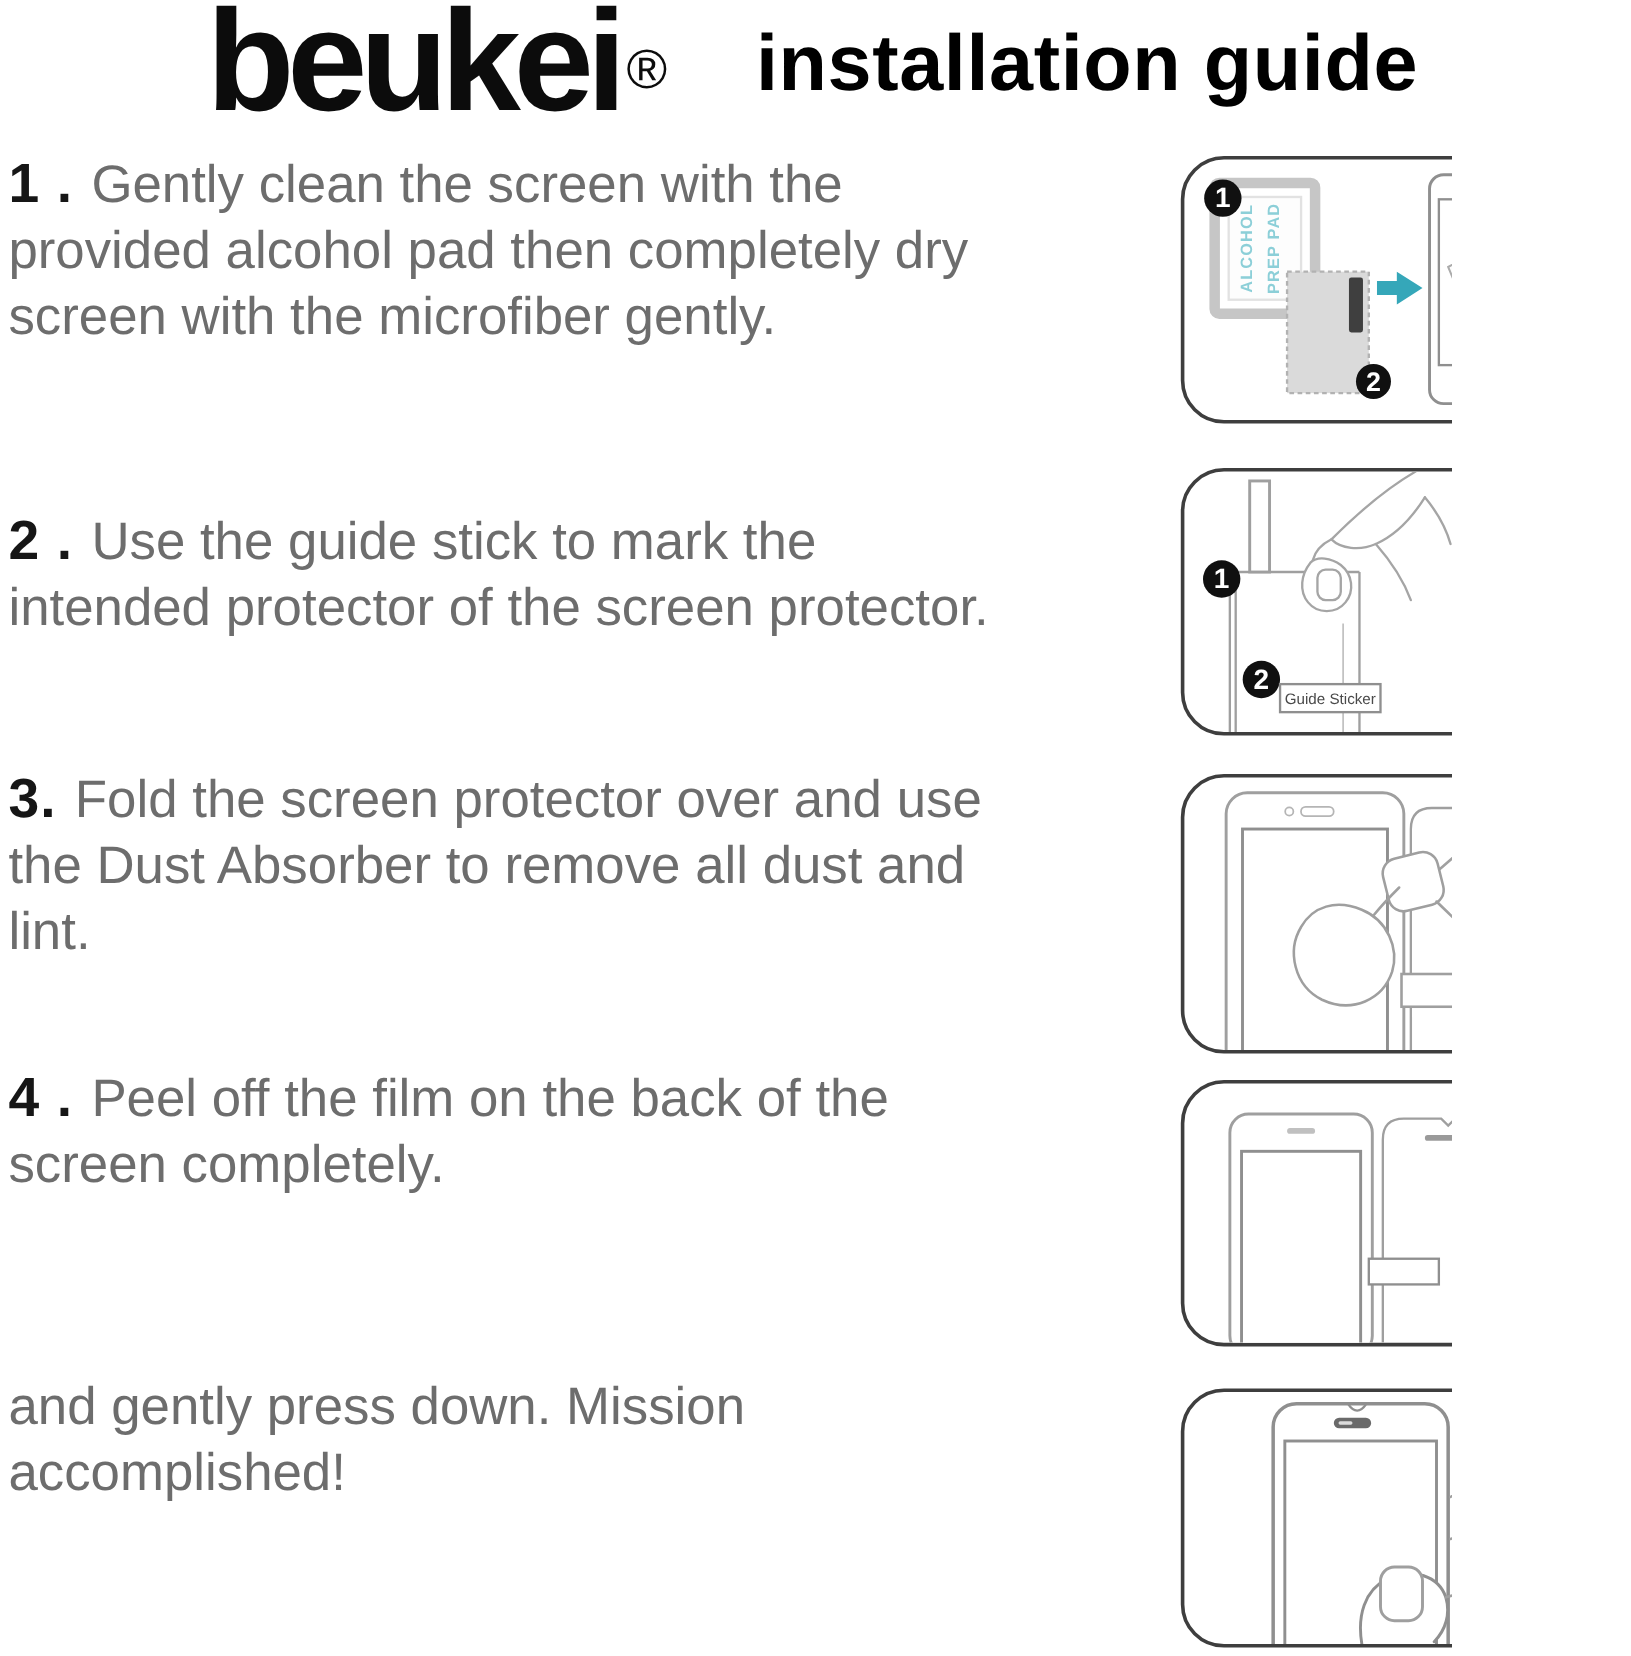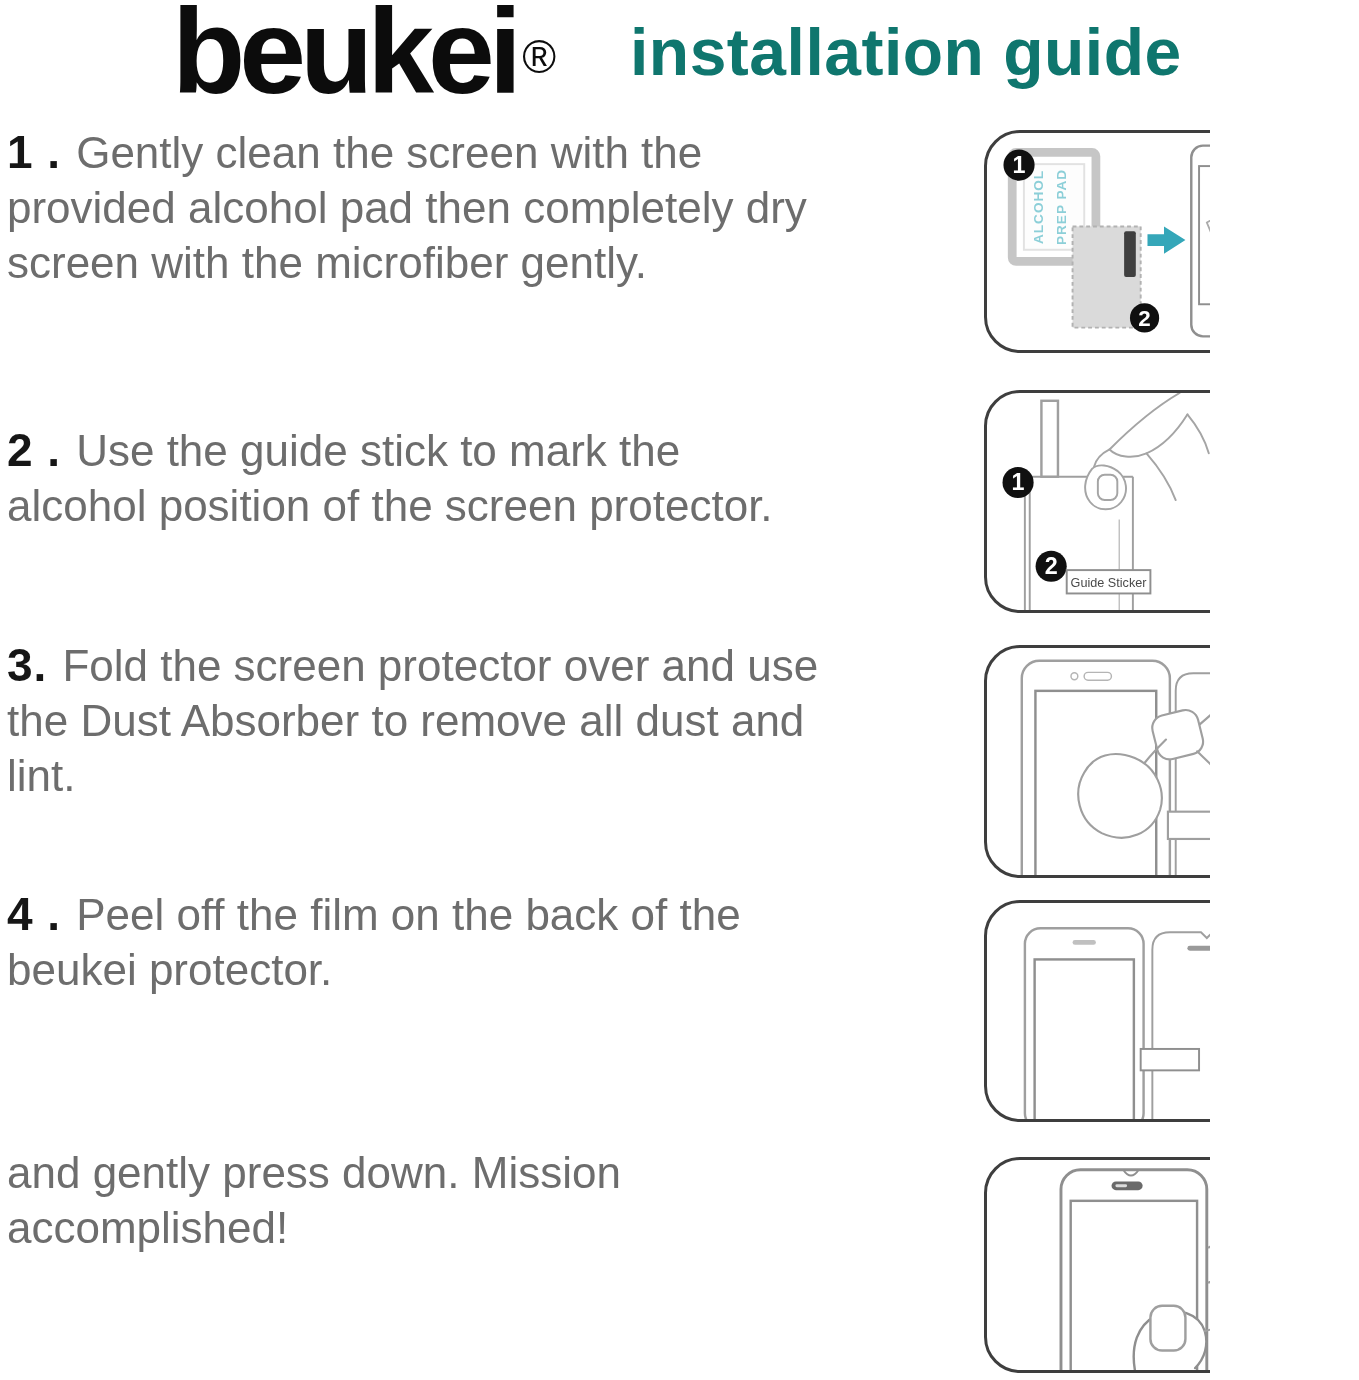--- a/index.html
+++ b/index.html
@@ -13,21 +13,21 @@
     position:absolute; left:172px; top:-14px;
     font-size:120px; font-weight:bold; letter-spacing:-6px; color:#0c0c0c;
     line-height:130px; white-space:nowrap;
   }
   .brand .reg {
     display:inline-block; font-size:46px; font-weight:normal;
     letter-spacing:0; vertical-align:top; position:relative; top:6px; left:6px;
   }
   .title {
     position:absolute; left:630px; top:14px;
-    font-size:66px; font-weight:bold; color:#0f766e; white-space:nowrap;
+    font-size:66px; font-weight:bold; color:#000000; white-space:nowrap;
     letter-spacing:0.5px;
   }
   
   .step-text {
     position:absolute; left:7px; width:930px;
     font-size:44px; color:#6d6d6d; line-height:55px;
   }
   .step-text .num {
     font-size:46px; font-weight:bold; color:#161616; margin-right:15px;
     letter-spacing:1px;
@@ -105,21 +105,21 @@
         <path d="M278,100 C284,94 292,92 298,96 C306,100 306,110 300,116 C294,122 284,122 280,116"></path>
         <path d="M300,116 C308,128 320,144 334,158"></path>
         <path d="M290,130 C298,146 310,162 326,176 C338,186 352,192 362,194"></path>
         <path d="M312,150 C306,158 302,168 304,178"></path>
       </g>
     </svg>
   </div>
 
   <div class="step-text t2">
     <div><span class="num">2 .</span><span>Use the guide stick to mark the</span></div>
-    <div><span>alcohol position of the screen protector.</span></div>
+    <div><span>intended protector of the screen protector.</span></div>
   </div>
 
   <div class="illus i2">
     <svg viewBox="0 0 362 223">
 
       <g fill="none" stroke="#9f9f9f" stroke-width="2">
         <path d="M37,223 L37,86"></path>
         <path d="M42,223 L42,86"></path>
         <path d="M40,86 L148,86"></path>
         <path d="M148,86 L148,223"></path>
@@ -192,21 +192,21 @@
         <path d="M98,128 C86,148 92,178 116,190 C142,202 168,190 176,166 C182,146 172,122 150,113 C128,104 108,110 98,128" fill="#ffffff" stroke="#9f9f9f"></path>
         <path d="M160,118 C168,108 176,100 182,94"></path>
         <path d="M214,106 C228,120 244,134 258,148 C264,154 268,160 270,166"></path>
       </g>
       <rect x="184" y="168" width="74" height="28" fill="#ffffff" stroke="#9f9f9f" stroke-width="2.2"></rect>
     </svg>
   </div>
 
   <div class="step-text t4">
     <div><span class="num">4 .</span><span>Peel off the film on the back of the</span></div>
-    <div><span>beukei protector.</span></div>
+    <div><span>screen completely.</span></div>
   </div>
 
   <div class="illus i4">
     <svg viewBox="0 0 362 222">
       <g fill="#ffffff" stroke="#9f9f9f" stroke-width="2.5">
         <rect x="37" y="26" width="122" height="206" rx="16"></rect>
         <rect x="86" y="38" width="24" height="5" rx="2.5" fill="#c0c0c0" stroke="none"></rect>
         <rect x="47" y="58" width="102" height="174" stroke="#8f8f8f"></rect>
       </g>
       <path d="M168,222 L168,48 Q168,30 186,30 L218,30 L224,36 L230,30 L272,30 Q288,30 288,46 L288,222" fill="none" stroke="#9f9f9f" stroke-width="2"></path>

